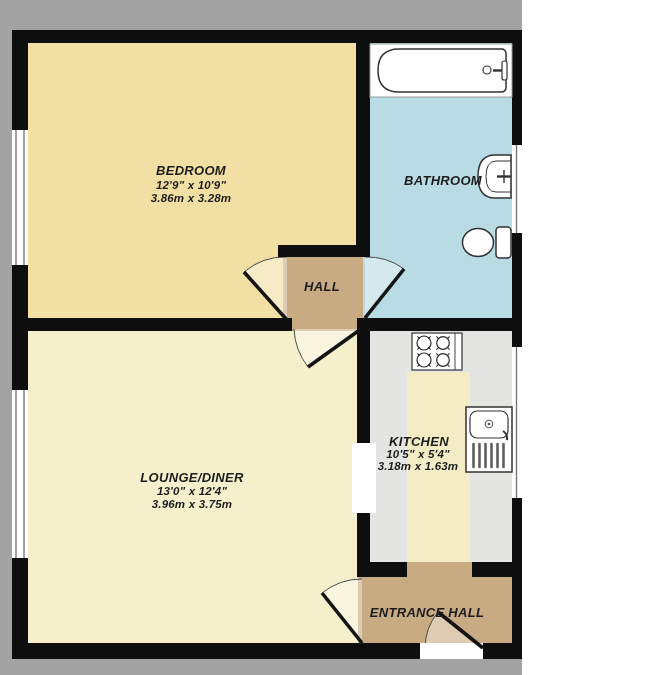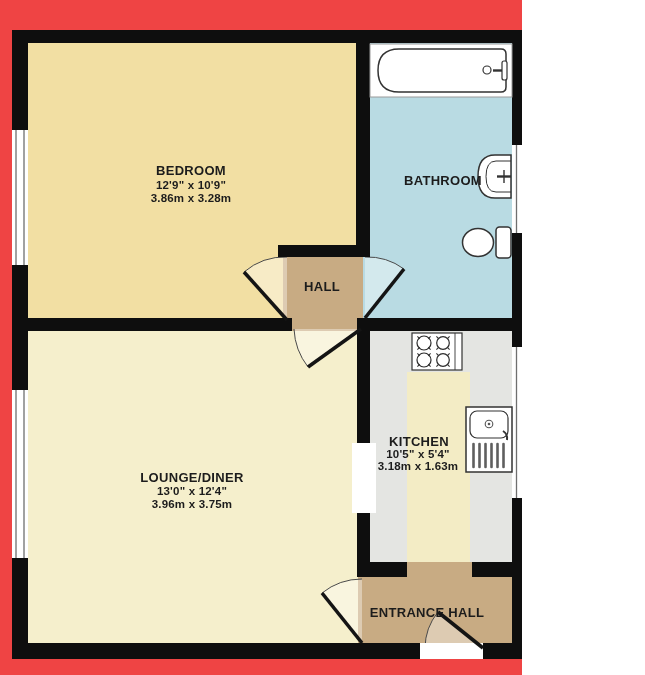--- a/index.html
+++ b/index.html
@@ -1,16 +1,16 @@
 <!DOCTYPE html>
 <html><head>
 <meta charset="utf-8">
 <style>
   html,body{margin:0;padding:0;background:#ffffff;}
-  .stage{position:relative;width:522px;height:675px;background:#ef4444;overflow:hidden;}
+  .stage{position:relative;width:522px;height:675px;background:#a3a3a3;overflow:hidden;font-style:italic;}
   svg{display:block;}
   .room-label{font-family:"Liberation Sans",sans-serif;font-weight:bold;font-size:13px;fill:#1c1c1c;letter-spacing:.3px;}
   .dims-label{font-family:"Liberation Sans",sans-serif;font-weight:bold;font-size:11.5px;fill:#1c1c1c;letter-spacing:.2px;}
   .wall{fill:#0e0e0e;}
   .fixture{fill:#ffffff;stroke:#333333;stroke-width:1.5;}
   .fixline{stroke:#333333;fill:none;}
   .glass{stroke:#6f6f6f;stroke-width:1.3;}
   .door-wedge{fill:rgba(255,255,255,0.38);stroke:none;}
   .door-arc{fill:none;stroke:#4a4a4a;stroke-width:1;}
   .door-leaf{stroke:#141414;stroke-width:3.6;fill:none;}

